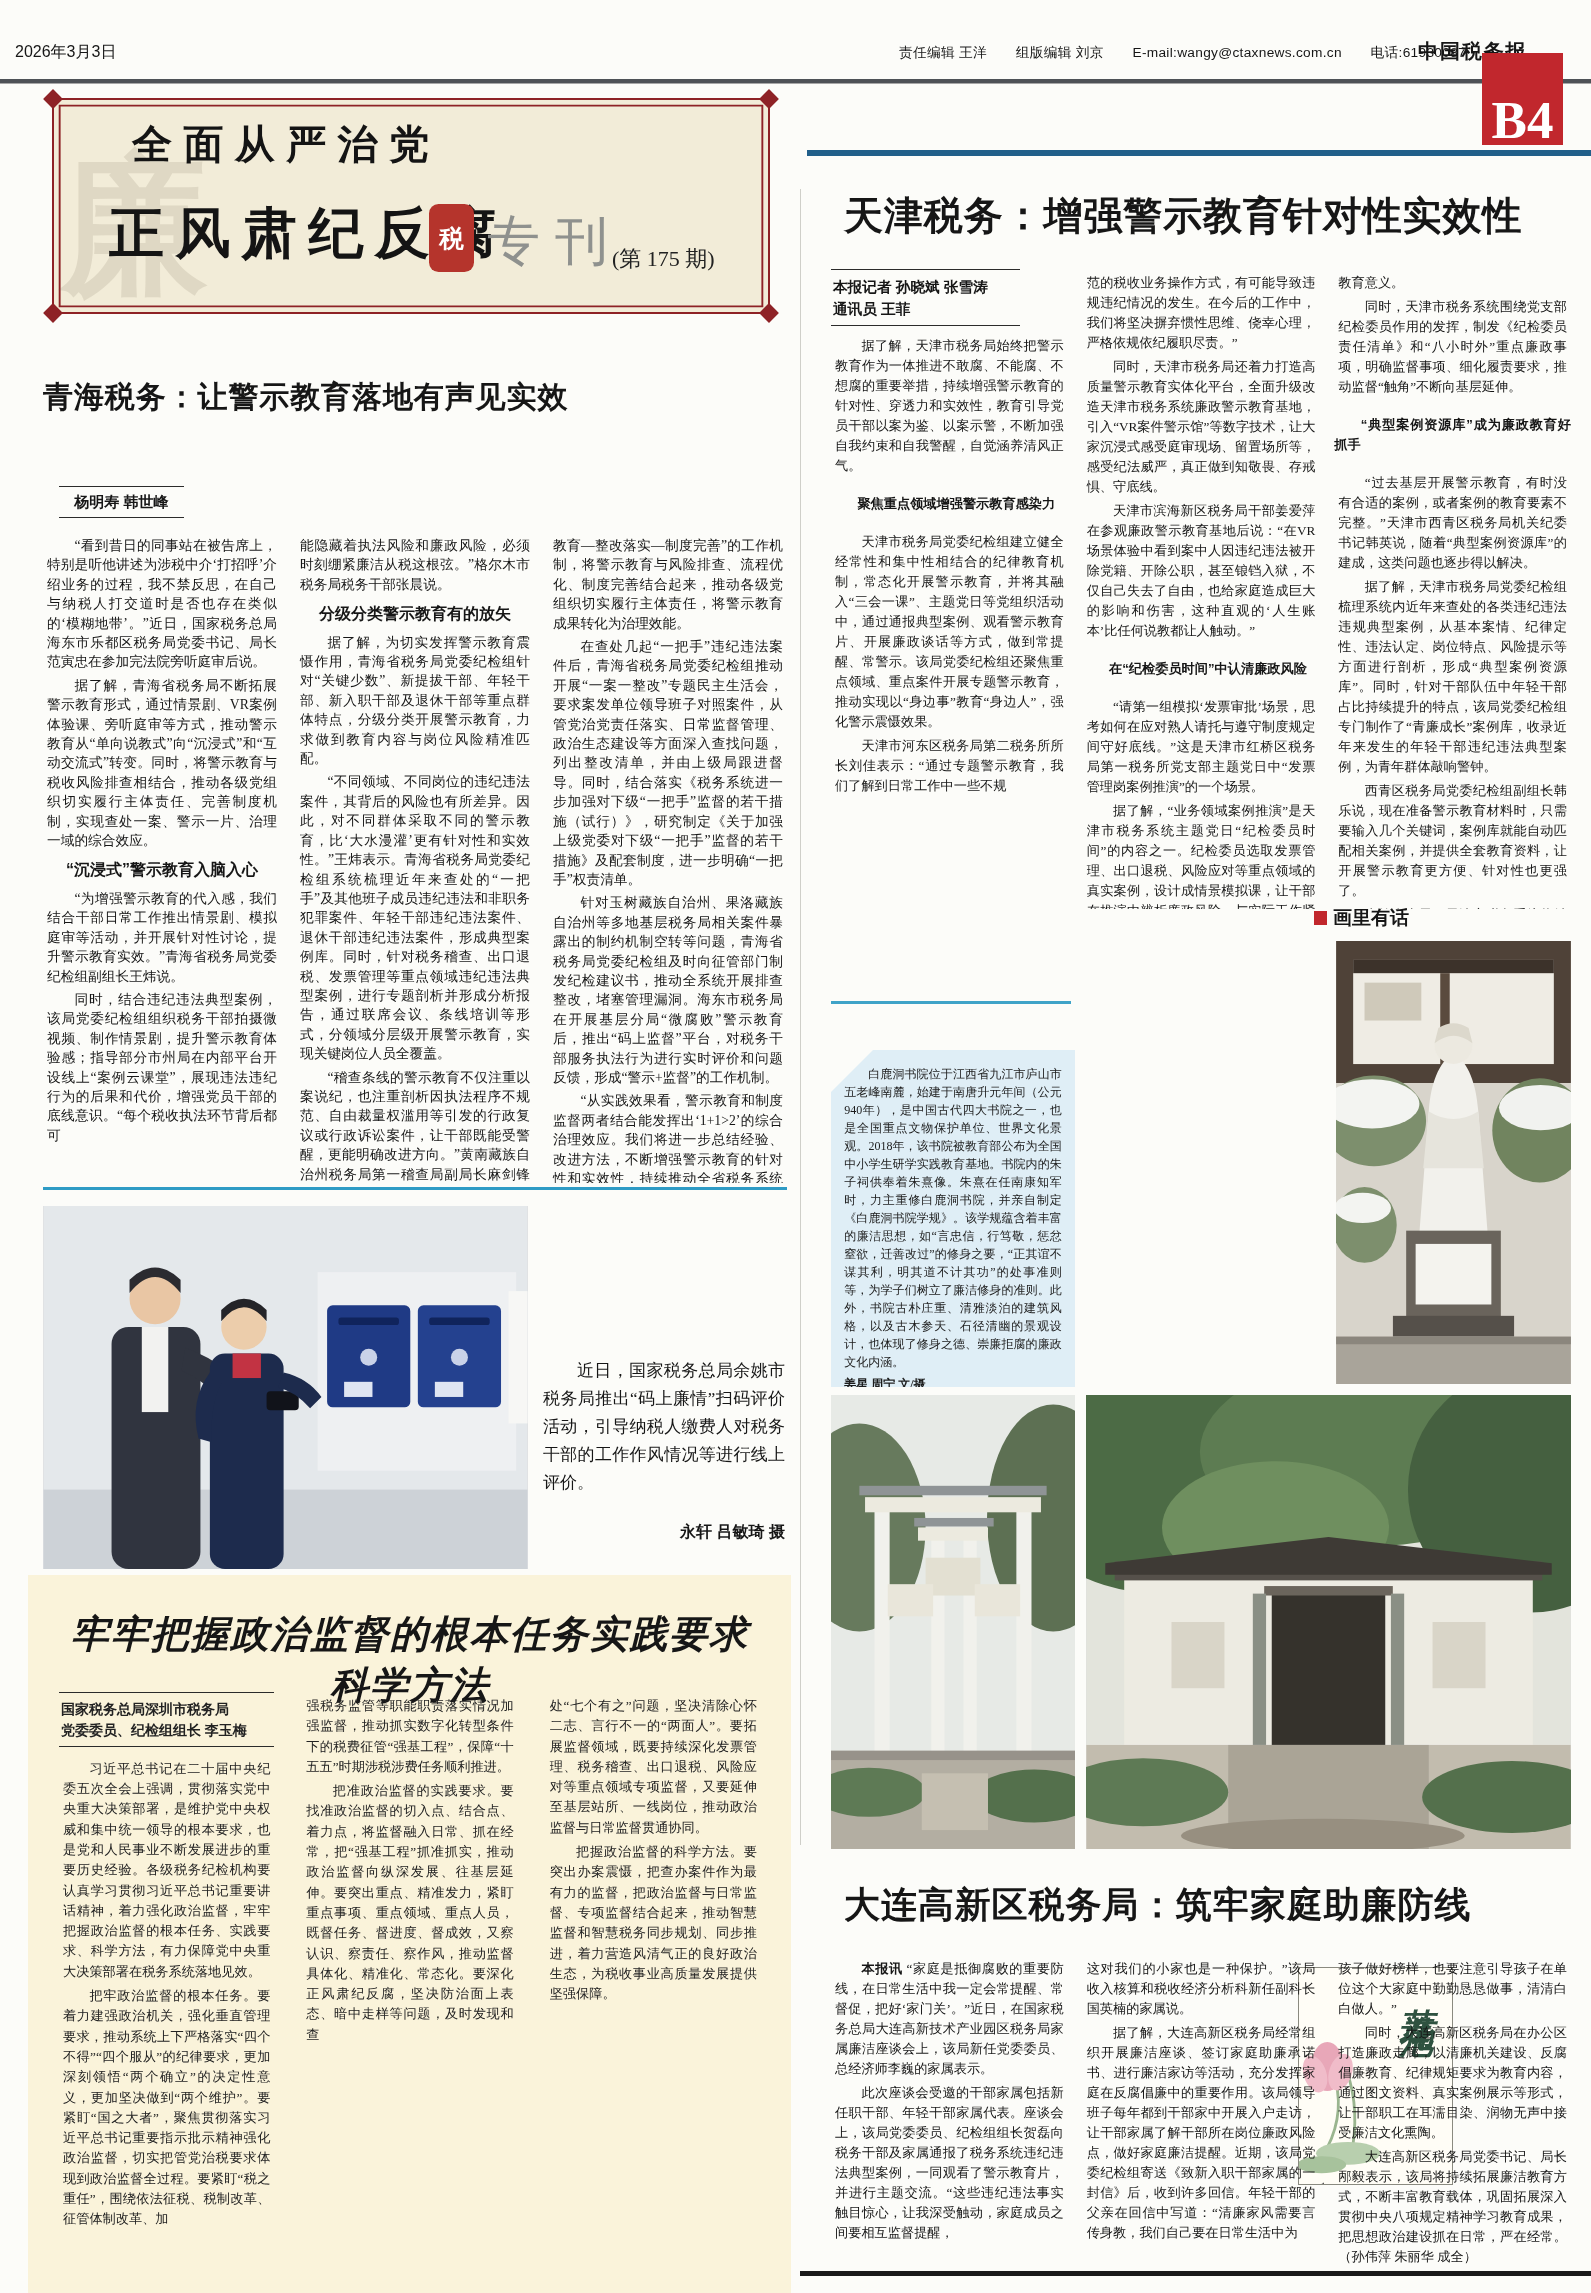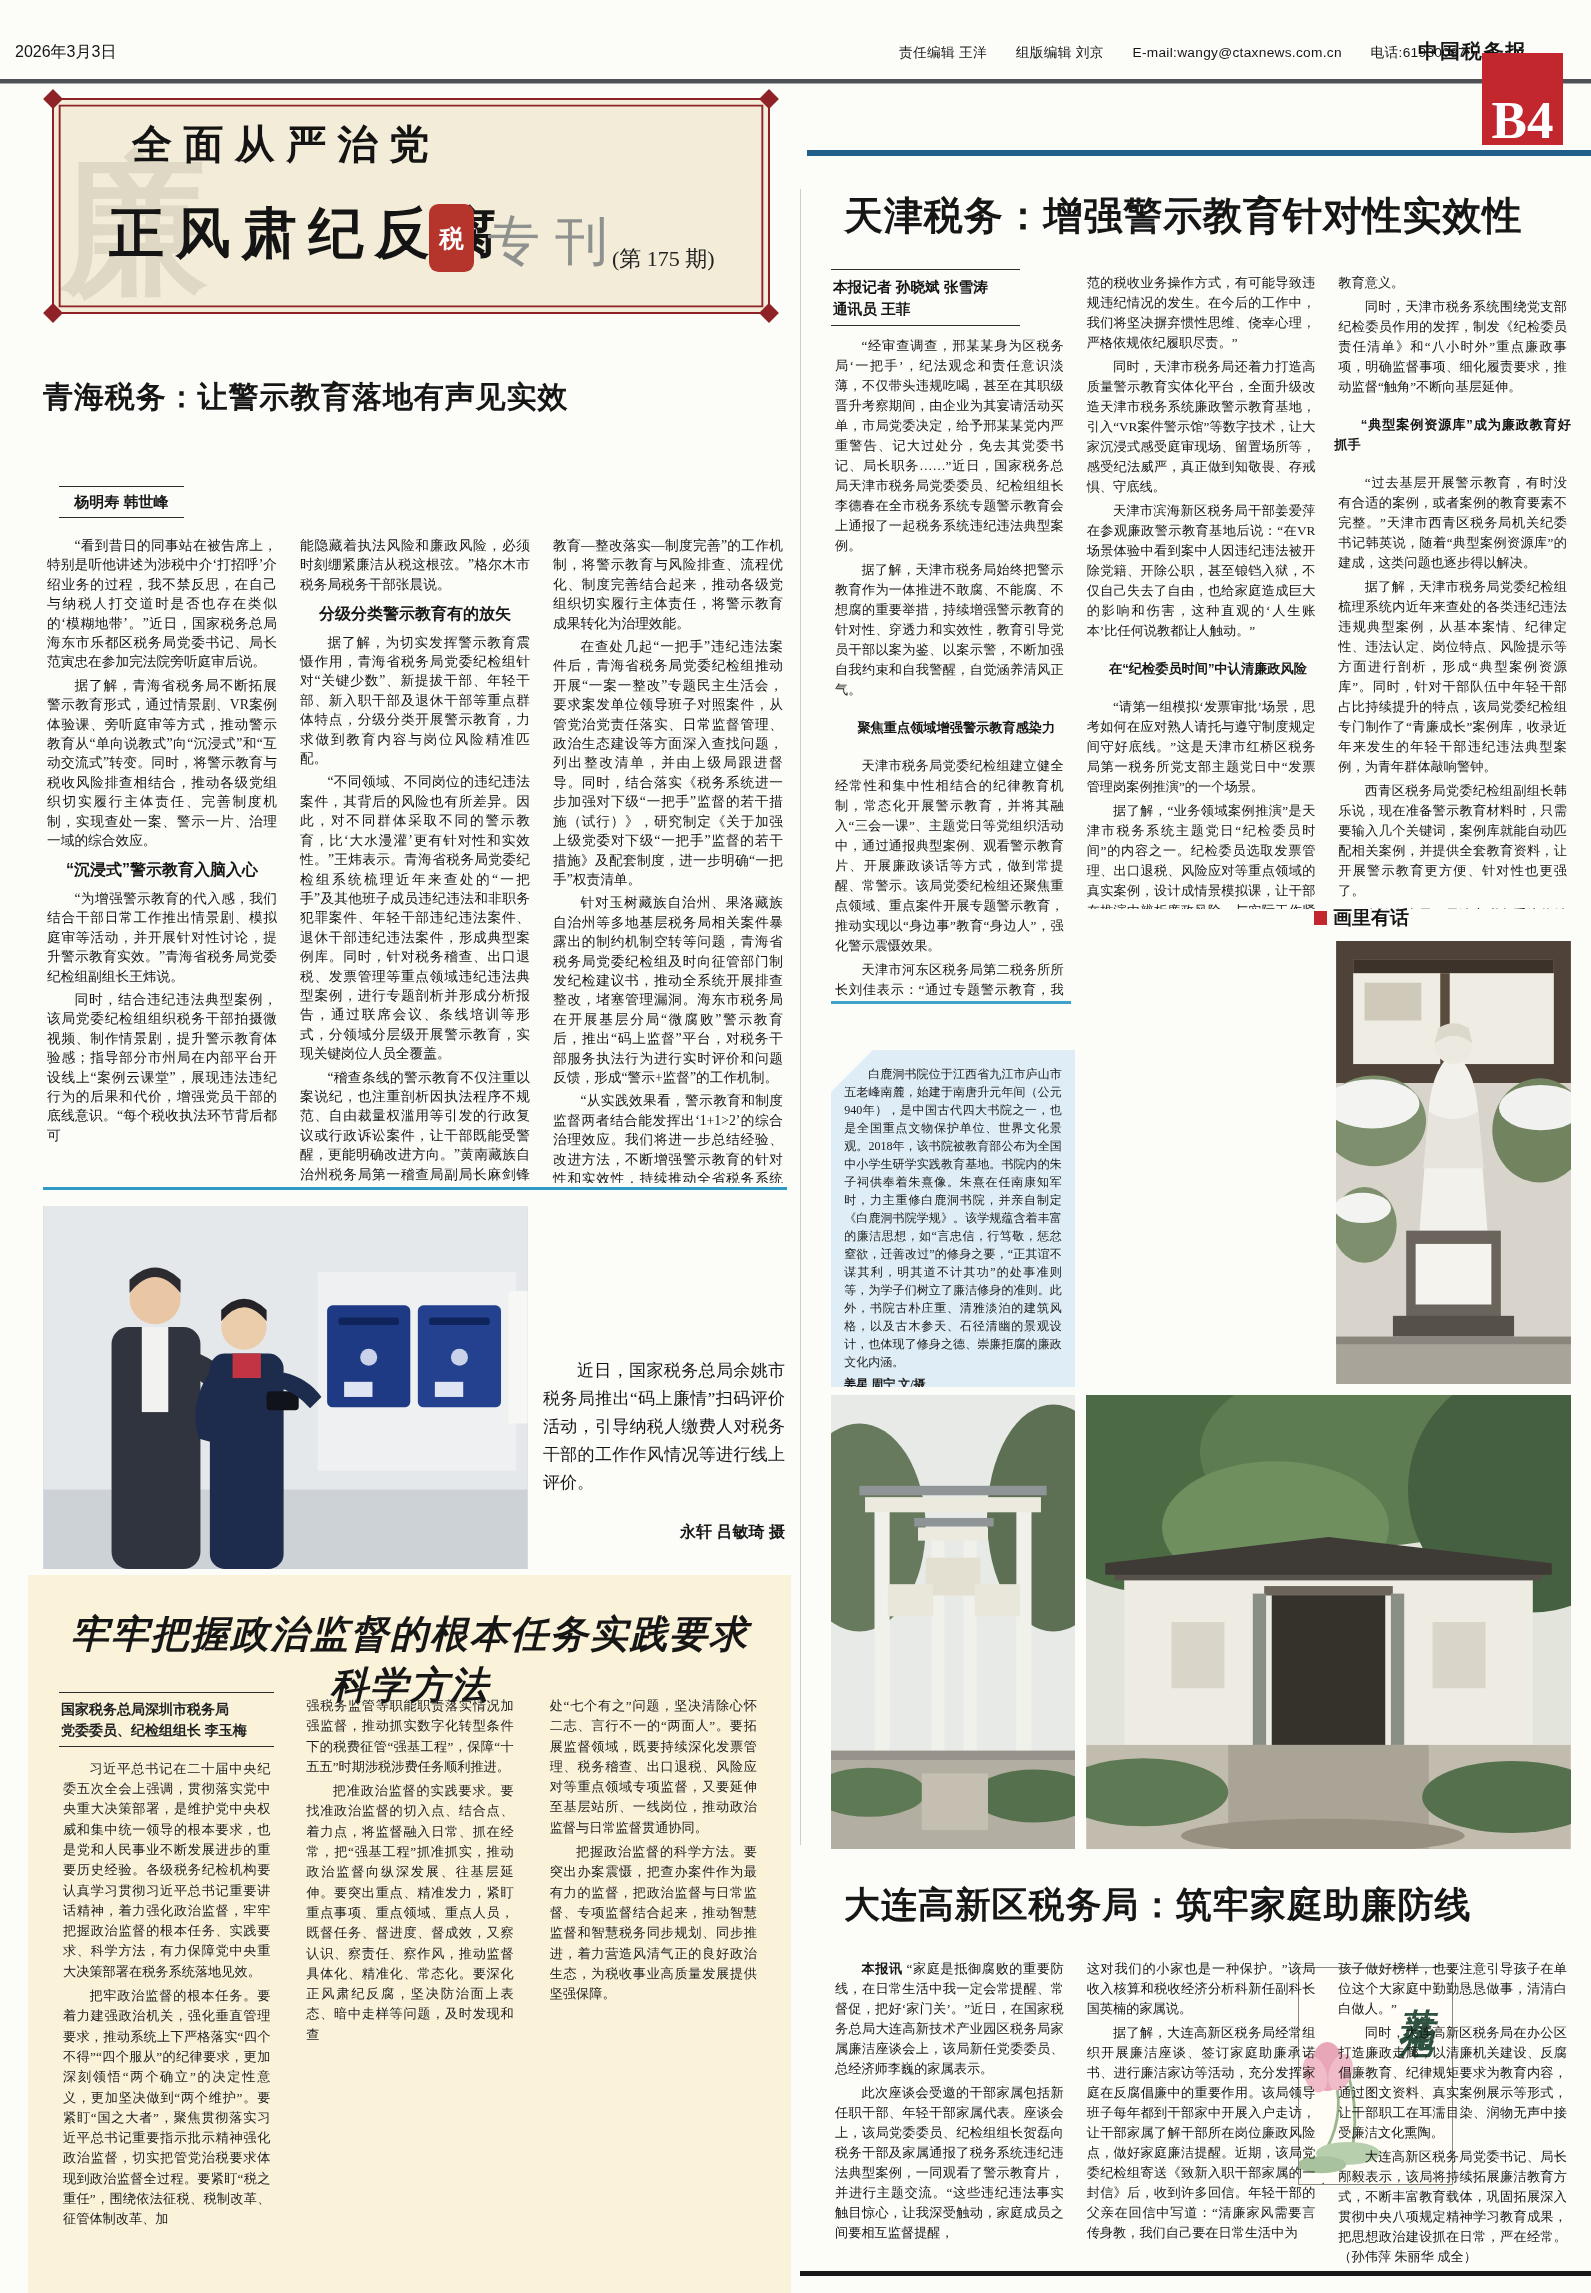--- a/index.html
+++ b/index.html
@@ -202,21 +202,20 @@
 
   <div class="abs a-title a2-title">天津税务：增强警示教育针对性实效性</div>
   <div class="abs cols a2-body">
     <div class="acol a2-c1">
       <div class="byline-box a2-byline">
         <div>本报记者 孙晓斌 张雪涛</div>
         <div>通讯员 王菲</div>
       </div>
       <div>
 
-      <p class="p para">“经审查调查，邢某某身为区税务局‘一把手’，纪法观念和责任意识淡薄，不仅带头违规吃喝，甚至在其职级晋升考察期间，由企业为其宴请活动买单，市局党委决定，给予邢某某党内严重警告、记大过处分，免去其党委书记、局长职务……”近日，国家税务总局天津市税务局党委委员、纪检组组长李德春在全市税务系统专题警示教育会上通报了一起税务系统违纪违法典型案例。</p>
           <p class="p para">据了解，天津市税务局始终把警示教育作为一体推进不敢腐、不能腐、不想腐的重要举措，持续增强警示教育的针对性、穿透力和实效性，教育引导党员干部以案为鉴、以案示警，不断加强自我约束和自我警醒，自觉涵养清风正气。</p>
           <p class="p subhead">聚焦重点领域增强警示教育感染力</p>
           <p class="p para">天津市税务局党委纪检组建立健全经常性和集中性相结合的纪律教育机制，常态化开展警示教育，并将其融入“三会一课”、主题党日等党组织活动中，通过通报典型案例、观看警示教育片、开展廉政谈话等方式，做到常提醒、常警示。该局党委纪检组还聚焦重点领域、重点案件开展专题警示教育，推动实现以“身边事”教育“身边人”，强化警示震慑效果。</p>
           <p class="p para">天津市河东区税务局第二税务所所长刘佳表示：“通过专题警示教育，我们了解到日常工作中一些不规</p>
         </div>
     </div>
     <div class="acol a2-c2">
 
     <p class="p cont">范的税收业务操作方式，有可能导致违规违纪情况的发生。在今后的工作中，我们将坚决摒弃惯性思维、侥幸心理，严格依规依纪履职尽责。”</p>
         <p class="p para">同时，天津市税务局还着力打造高质量警示教育实体化平台，全面升级改造天津市税务系统廉政警示教育基地，引入“VR案件警示馆”等数字技术，让大家沉浸式感受庭审现场、留置场所等，感受纪法威严，真正做到知敬畏、存戒惧、守底线。</p>

